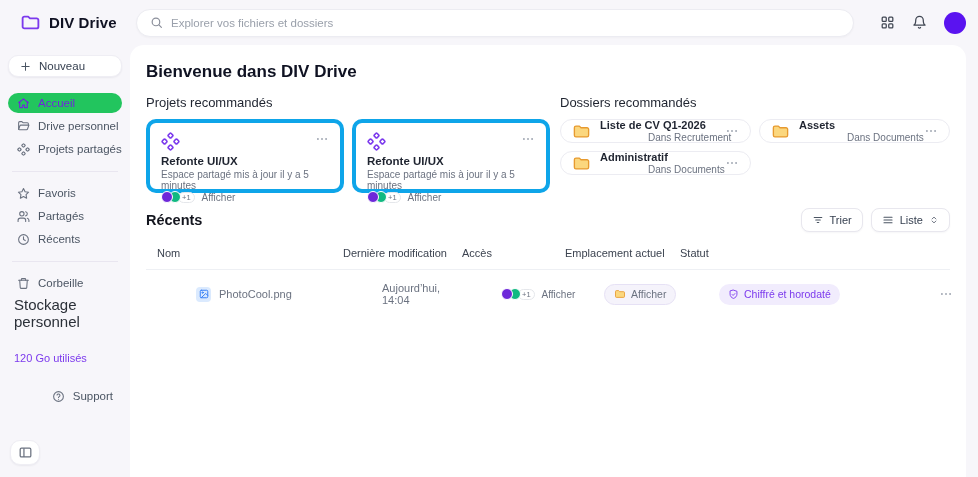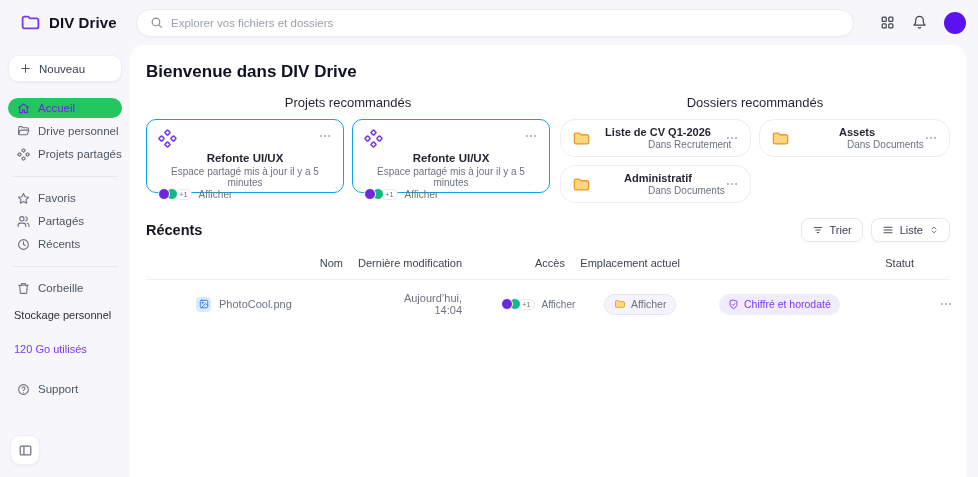--- a/index.html
+++ b/index.html
@@ -64,49 +64,49 @@
     font-size: 11.5px; color: #4b5563; cursor: pointer; white-space: nowrap;
   }
   .nav-item svg { width: 13px; height: 13px; flex: none; color: #6b7280; }
   .nav-item.active { background: #22c55e; color: #6d28d9; }
   .nav-item.active svg { color: #6d28d9; }
 
   .side-divider { border: none; border-top: 1px solid #e9e6f0; margin: 9px 4px 11px 4px; }
   .side-spacer { flex: 1; }
 
   .storage { padding-left: 6px; margin-bottom: 24px; }
-  .storage-title { font-size: 11px; color: #2b3038; margin-bottom: 22px; }
+  .storage-title { font-size: 15px; color: #2b3038; margin-bottom: 22px; }
   .storage-usage { font-size: 11px; color: #7c3aed; }
 
-  .support-item { margin-bottom: 36px; }
+  .support-item { margin-bottom: 36px; justify-content: flex-end; }
 
   .panel-btn {
     width: 30px; height: 30px; background: #fff; border: 1px solid #efeef4;
     border-radius: 10px; box-shadow: 0 1px 2px rgba(18,18,43,.06);
     display: flex; align-items: center; justify-content: center; cursor: pointer;
     margin-left: 2px; color: #6b7280;
   }
   .panel-btn svg { width: 15px; height: 15px; }
 
   
   main {
     flex: 1; margin-right: 12px; background: #ffffff;
     border-radius: 14px 14px 0 0;
     padding: 17px 16px 0 16px;
     min-width: 0;
   }
   .page-title { font-size: 17px; font-weight: 800; color: #0f1222; margin-bottom: 13px; }
 
-  .top-sections { display: flex; gap: 10px; align-items: flex-start; text-align: center; }
+  .top-sections { display: flex; gap: 10px; align-items: flex-start; }
   .section-label { font-size: 13px; font-weight: 500; color: #1f2430; margin-bottom: 9px; }
 
   .projects-col { width: 404px; flex: none; }
   .project-cards { display: flex; gap: 8px; }
   .project-card {
-    flex: 1; height: 74px; border: 1px solid #0ea5e9; border-radius: 10px;
+    flex: 1; height: 74px; border: 4px solid #0ea5e9; border-radius: 10px;
     padding: 9px 11px; display: flex; flex-direction: column; background: #fff; cursor: pointer;
   }
   .pc-top { display: flex; align-items: flex-start; }
   .pc-top svg.nodes { width: 19px; height: 19px; color: #7c3aed; }
   .more-btn { margin-left: auto; background: none; border: none; cursor: pointer; color: #9ca3af; display: flex; padding: 0; }
   .more-btn svg { width: 14px; height: 14px; }
   .pc-title { font-size: 11.5px; font-weight: 700; color: #1f2430; margin-top: 4px; }
   .pc-sub { font-size: 10px; color: #6b7280; margin-top: 2px; }
   .avatar-row { display: flex; align-items: center; margin-top: auto; }
   .dot { width: 12px; height: 12px; border-radius: 50%; border: 1.5px solid #fff; flex: none; }
@@ -115,21 +115,21 @@
   .plus-badge {
     margin-left: -3px; z-index: 0; height: 11px; padding: 0 3px;
     background: #fff; border: 1px solid #e5e7eb; border-radius: 999px;
     font-size: 7.5px; color: #6b7280; display: flex; align-items: center;
   }
   .avatar-action { font-size: 10px; color: #6b7280; margin-left: 7px; cursor: pointer; }
 
   .folders-col { flex: 1; min-width: 0; }
   .folder-cards { display: grid; grid-template-columns: 1fr 1fr; gap: 8px; }
   .folder-card {
-    height: 38px; border: 1px solid #ececf2; border-radius: 15px; background: #fff;
+    height: 24px; border: 1px solid #ececf2; border-radius: 15px; background: #fff;
     display: flex; align-items: center; gap: 9px; padding: 0 11px; cursor: pointer; min-width: 0;
   }
   .folder-card svg.folder { width: 19px; height: 19px; flex: none; }
   .fc-text { min-width: 0; }
   .fc-title { font-size: 11px; font-weight: 700; color: #1f2430; white-space: nowrap; }
   .fc-sub { font-size: 10px; color: #6b7280; margin-top: 1px; white-space: nowrap; padding-left: 48px; }
 
   
   .recents { margin-top: 15px; }
   .recents-head { display: flex; align-items: center; margin-bottom: 6px; }
@@ -137,21 +137,21 @@
   .recents-actions { margin-left: auto; display: flex; gap: 8px; }
   .chip-btn {
     height: 24px; background: #fff; border: 1px solid #e8e7ee; border-radius: 8px;
     box-shadow: 0 1px 2px rgba(18,18,43,.04);
     display: flex; align-items: center; gap: 6px; padding: 0 10px;
     font-family: "Liberation Sans", sans-serif; font-size: 11px; color: #374151; cursor: pointer;
   }
   .chip-btn svg { width: 12px; height: 12px; color: #4b5563; }
   .chip-btn svg.updown { width: 10px; height: 10px; color: #6b7280; }
 
-  .table { width: 100%; text-align: right; }
+  .table { width: 100%; }
   .t-row {
     display: grid;
     grid-template-columns: 186px 119px 103px 115px 1fr 36px;
     align-items: center; padding-left: 11px;
   }
   .t-head { padding-top: 9px; padding-bottom: 10px; border-bottom: 1px solid #eef0f4; }
   .t-head .th { font-size: 11px; color: #3c4350; }
   .t-data { padding-top: 12px; padding-bottom: 12px; }
   .td { font-size: 11px; color: #6b7280; display: flex; align-items: center; min-width: 0; padding-left: 39px; }
   .file-cell { gap: 8px; }

